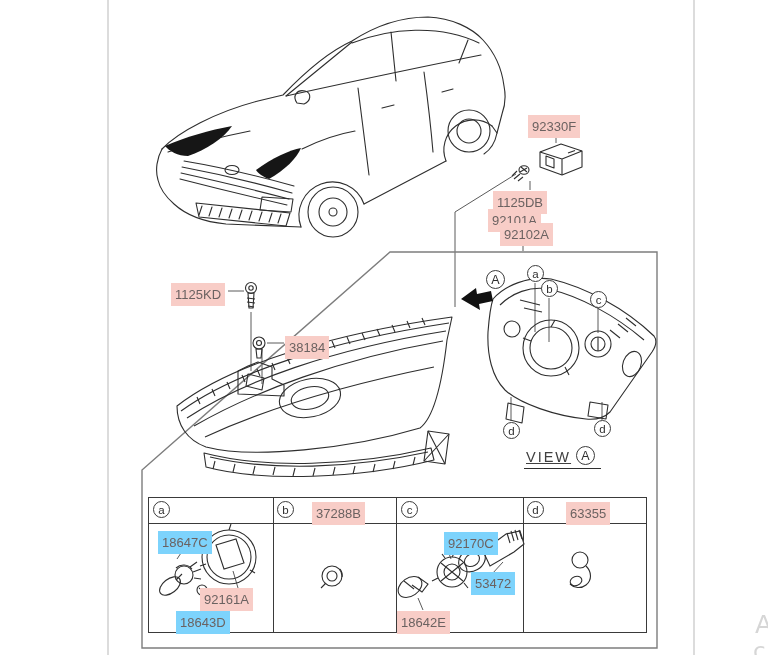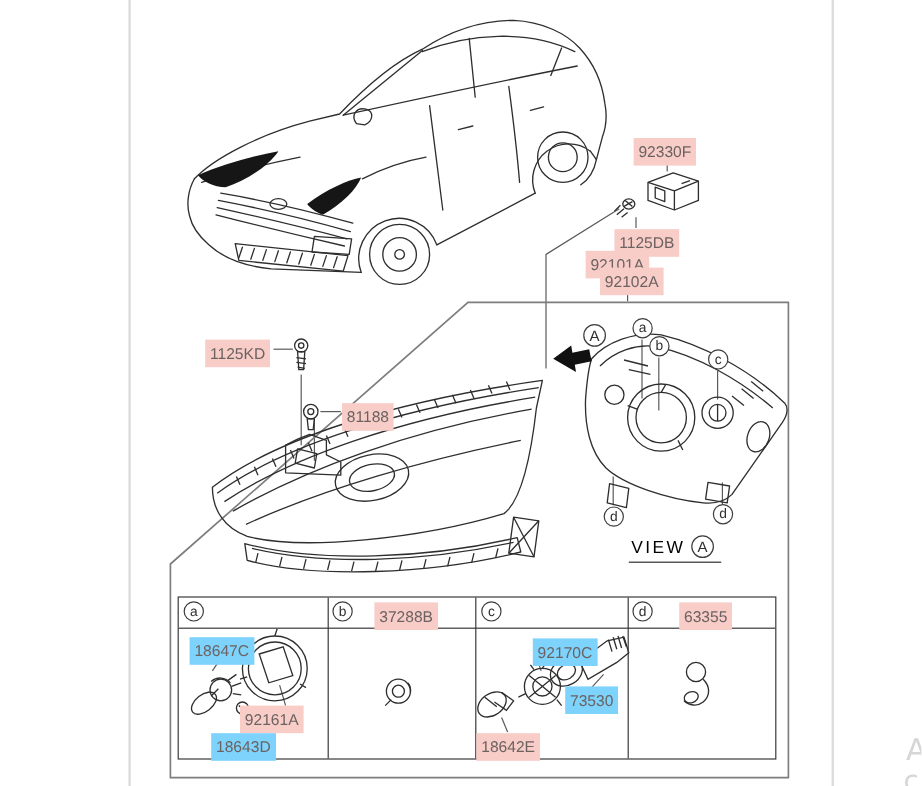--- a/index.html
+++ b/index.html
@@ -14,21 +14,21 @@
   .co{position:absolute;z-index:4;box-sizing:border-box;width:17px;height:17px;
       border:1.4px solid #3c3c3c;border-radius:50%;background:#fff;
       font:11.5px/14px "Liberation Sans",sans-serif;color:#2f2f2f;
       display:flex;align-items:center;justify-content:center;}
   .co.big{width:19px;height:19px;font-size:12.5px;}
   .tbl{position:absolute;left:148px;top:497px;width:497px;height:134px;
        border:1.3px solid #3a3a3a;z-index:3;}
   .tv{position:absolute;top:0;bottom:0;width:1.3px;background:#3a3a3a;}
   .th{position:absolute;left:0;right:0;top:25px;height:1.3px;background:#3a3a3a;}
   .viewtxt{position:absolute;z-index:4;font:14.5px "Liberation Sans",sans-serif;
-           letter-spacing:2px;color:#000000;}
+           letter-spacing:2px;color:#404040;text-decoration:underline;}
   .viewline{position:absolute;z-index:4;height:1.3px;background:#2f2f2f;}
   .wm{position:absolute;left:229px;top:301px;z-index:6;
       font:bold 46px "DejaVu Sans",sans-serif;letter-spacing:1px;
       color:transparent;-webkit-text-stroke:1.4px #c7c7c7;white-space:nowrap;}
   .wmf{position:absolute;z-index:6;color:#d6d6d6;font-family:"DejaVu Sans",sans-serif;}
 </style>
 </head>
 <body>
 
 <div id="screen">
@@ -202,25 +202,25 @@
       <path d="M404,581 l10,8"></path>
     </g>
     <g stroke="#2e2e2e" fill="none" stroke-width="1.1">
       <circle cx="580" cy="560" r="8"></circle>
       <path d="M586,566 C592,572 592,580 586,585 C581,589 574,588 570,584"></path>
       <ellipse cx="576" cy="581" rx="6" ry="4.5" transform="rotate(-20 576 581)"></ellipse>
     </g>
   </svg>
 
   <div class="lbl hl" style="left:528px;top:115px">92330F</div>
-  <div class="lbl hl" style="left:512px;top:191px">1125DB</div>
+  <div class="lbl hl" style="left:493px;top:191px">1125DB</div>
   <div class="lbl hl" style="left:488px;top:209px">92101A</div>
   <div class="lbl hl" style="left:500px;top:223px">92102A</div>
   <div class="lbl hl" style="left:171px;top:283px">1125KD</div>
-  <div class="lbl hl" style="left:285px;top:336px">81188</div>
+  <div class="lbl hl" style="left:285px;top:336px">38184</div>
 
   <div class="co big" style="left:486px;top:270px">A</div>
   <div class="co" style="left:527px;top:265px">a</div>
   <div class="co" style="left:541px;top:280px">b</div>
   <div class="co" style="left:590px;top:291px">c</div>
   <div class="co" style="left:503px;top:422px">d</div>
   <div class="co" style="left:594px;top:420px">d</div>
 
   <div class="viewtxt" style="left:526px;top:449px">VIEW</div>
   <div class="co big" style="left:576px;top:446px">A</div>
@@ -237,19 +237,19 @@
   <div class="co" style="left:277px;top:501px">b</div>
   <div class="co" style="left:401px;top:501px">c</div>
   <div class="co" style="left:527px;top:501px">d</div>
   <div class="lbl hl" style="left:312px;top:502px">37288B</div>
   <div class="lbl hl" style="left:566px;top:502px">63355</div>
 
   <div class="lbl gl" style="left:158px;top:531px">18647C</div>
   <div class="lbl hl" style="left:200px;top:588px">92161A</div>
   <div class="lbl gl" style="left:176px;top:611px">18643D</div>
   <div class="lbl gl" style="left:444px;top:532px">92170C</div>
-  <div class="lbl gl" style="left:471px;top:572px">73530</div>
+  <div class="lbl gl" style="left:471px;top:572px">53472</div>
   <div class="lbl hl" style="left:397px;top:611px">18642E</div>
 
   <div class="wmf" style="left:755px;top:610px;font-size:25px">A</div>
   <div class="wmf" style="left:753px;top:638px;font-size:23px">c</div>
 
 </div>
 
 </body></html>

